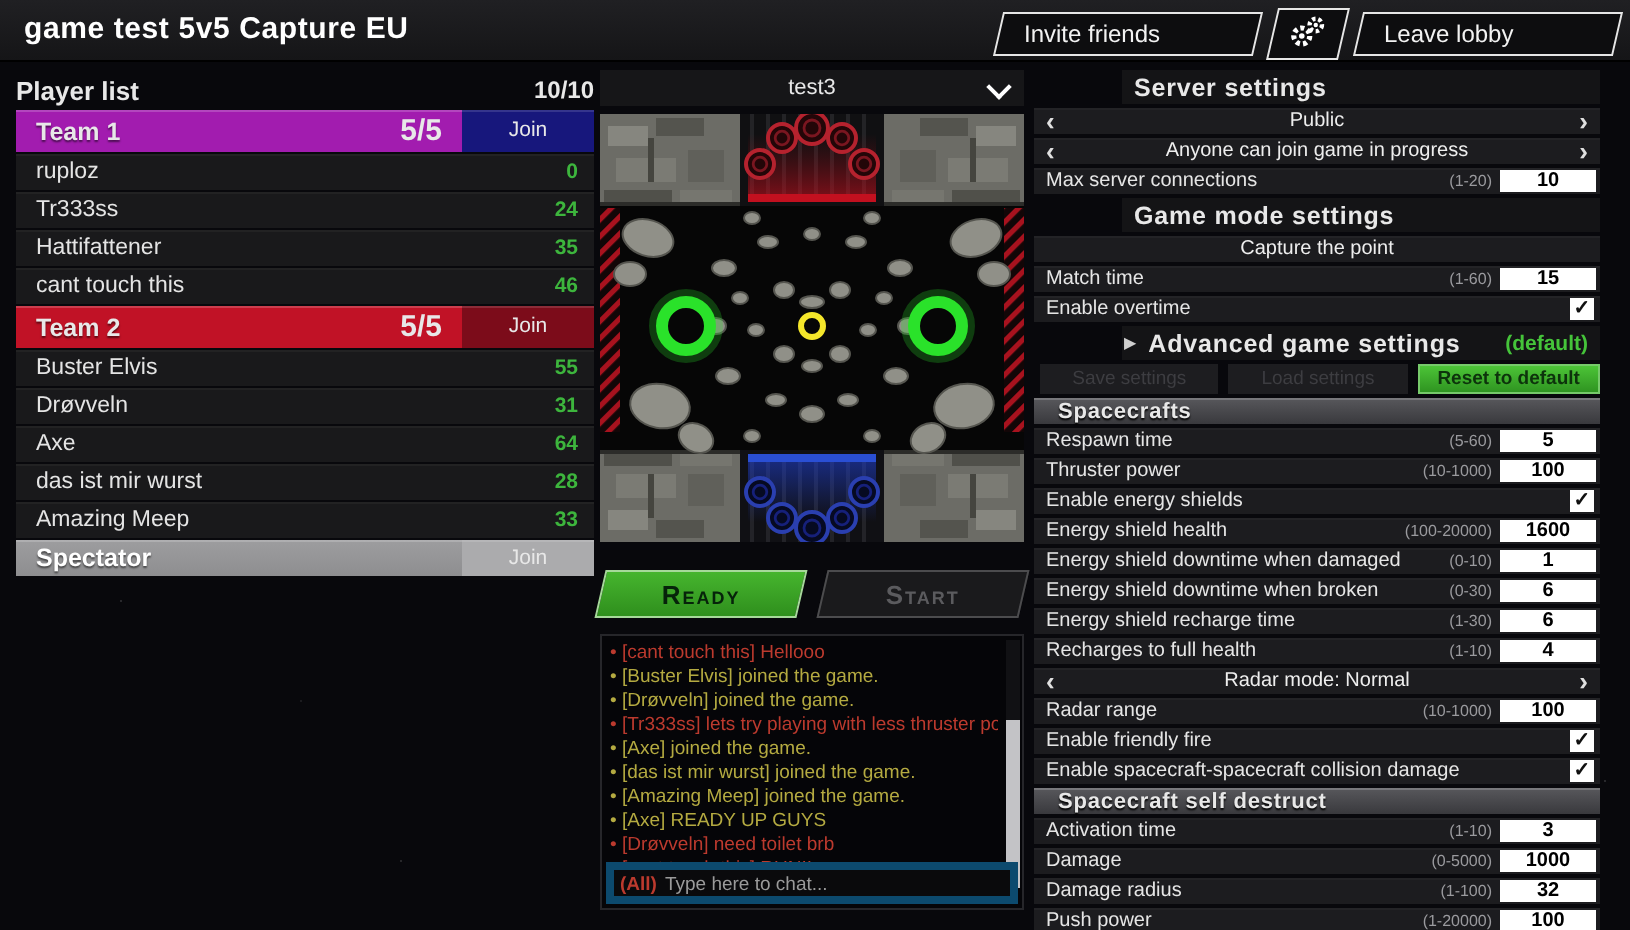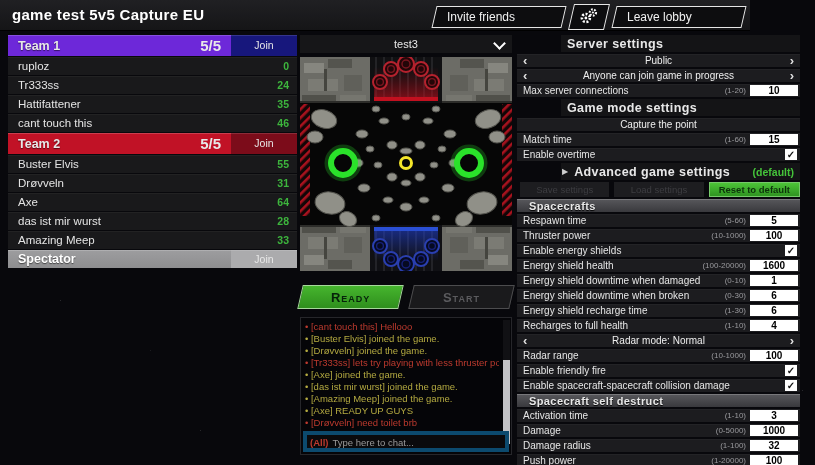--- a/index.html
+++ b/index.html
@@ -7,21 +7,21 @@
        font-family:"Liberation Sans",sans-serif;color:#e8e8e8;
        -webkit-font-smoothing:antialiased;}
   #stars{position:absolute;top:0;left:0;width:1px;height:1px;background:transparent;
     box-shadow:120px 80px #ffffff26,260px 140px #ffffff1a,60px 300px #ffffff22,
       400px 420px #ffffff1f,680px 60px #ffffff26,760px 200px #ffffff1c,
       540px 352px #ffffff16,200px 430px #ffffff20,90px 180px #ffffff12,
       640px 440px #ffffff1a,30px 90px #ffffff16,480px 30px #ffffff18,
       802px 390px #ffffff22,350px 250px #ffffff0f,150px 350px #ffffff14,
       720px 300px #ffffff14,580px 120px #ffffff12,250px 20px #ffffff16;}
   
-  .topbar{position:absolute;left:0;top:0;width:750px;height:30px;
+  .topbar{position:absolute;left:0;top:0;width:815px;height:30px;
     background:linear-gradient(#202023,#151517);border-bottom:1px solid #000;}
   .title{position:absolute;left:12px;top:0;line-height:30px;font-size:15px;
     font-weight:bold;letter-spacing:.3px;color:#fff;}
   .tb-buttons{position:absolute;right:6px;top:4px;display:flex;gap:7px;align-items:center;}
   .skewbtn{transform:skewX(-13deg);border:1px solid #e6e6e6;background:#0d0d0f;
     height:20px;display:flex;align-items:center;justify-content:flex-start;
     padding:0 12px;cursor:pointer;}
   .skewbtn>span{display:inline-block;transform:skewX(13deg);font-size:12px;color:#f2f2f2;}
   .tb-btn{width:104px;}
   .gearbtn{width:26px;height:24px;justify-content:center;padding:0 4px;}
@@ -123,22 +123,26 @@
         </svg>
       </span>
     </div>
     <div class="skewbtn tb-btn">
       <span>Leave lobby</span>
     </div>
   </div>
 </div>
 
 <div id="left">
+  <div class="pl-head">
+    <span class="lbl">Player list</span>
+    <span class="cnt">10/10</span>
+  </div>
   <div id="player-rows">
-      <div class="team-header" style="background: #6d28d9;">
+      <div class="team-header" style="background: #a21caf;">
         <span class="tname">Team 1</span>
         <span class="tslots">5/5</span>
         <span class="tjoin" style="background: rgb(23, 23, 124);">Join</span>
       </div>
       <div class="prow">
         <span class="pname">ruploz</span>
         <span class="pscore" style="color: rgb(61, 181, 61);">0</span>
       </div>
       <div class="prow">
         <span class="pname">Tr333ss</span>

